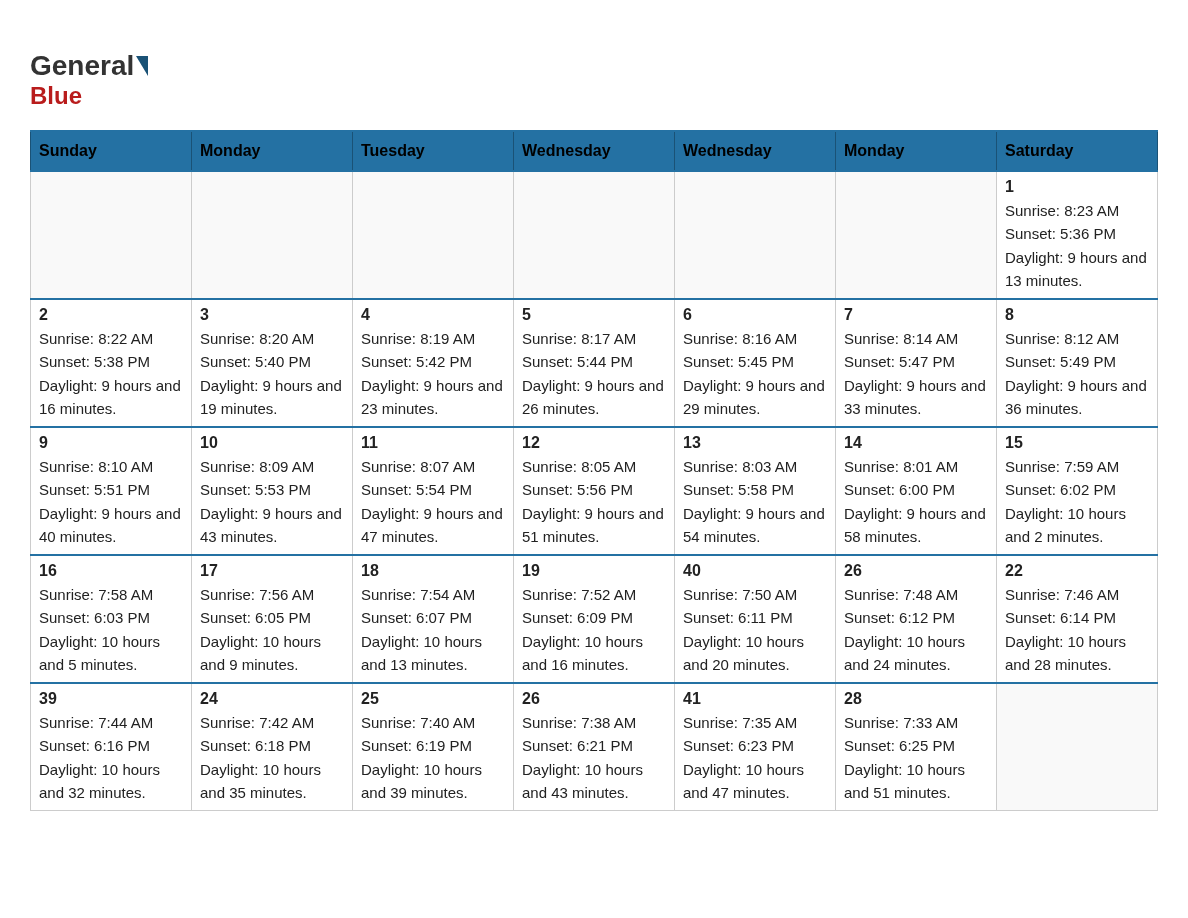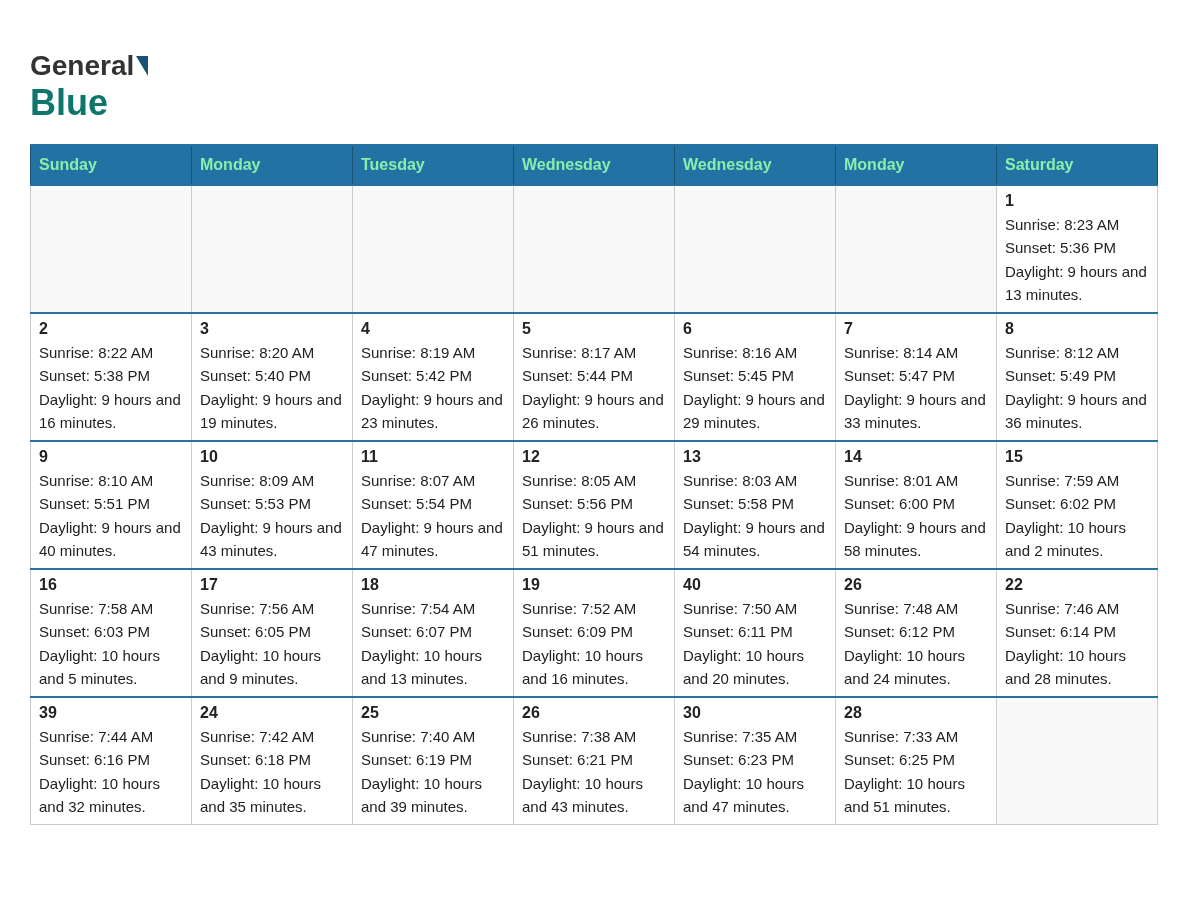--- a/index.html
+++ b/index.html
@@ -34,22 +34,22 @@
       width: 0;
       height: 0;
       border-left: 12px solid transparent;
       border-right: 0px solid transparent;
       border-top: 20px solid #1a5276;
       display: inline-block;
       margin: 0 2px;
       vertical-align: middle;
     }
     .logo-blue {
-      color: #0f766e;
-      font-size: 36px;
+      color: #b91c1c;
+      font-size: 24px;
       font-weight: bold;
     }
     .title-block {
       text-align: right;
     }
     .month-title {
       font-size: 52px;
       font-weight: bold;
       color: #222;
       line-height: 1.1;
@@ -59,21 +59,21 @@
       color: #444;
       margin-top: 4px;
     }
     .calendar {
       width: 100%;
       border-collapse: collapse;
       border: 1px solid #aaa;
     }
     .calendar th {
       background-color: #2471a3;
-      color: #86efac;
+      color: #000000;
       font-size: 16px;
       font-weight: bold;
       padding: 10px 8px;
       text-align: left;
       border: 1px solid #1a5276;
     }
     .calendar td {
       vertical-align: top;
       border: 1px solid #ccc;
       padding: 6px 8px;
@@ -248,21 +248,21 @@
         </td>
         <td>
           <span class="day-number">25</span>
           <div class="day-info">Sunrise: 7:40 AM<br>Sunset: 6:19 PM<br>Daylight: 10 hours and 39 minutes.</div>
         </td>
         <td>
           <span class="day-number">26</span>
           <div class="day-info">Sunrise: 7:38 AM<br>Sunset: 6:21 PM<br>Daylight: 10 hours and 43 minutes.</div>
         </td>
         <td>
-          <span class="day-number">30</span>
+          <span class="day-number">41</span>
           <div class="day-info">Sunrise: 7:35 AM<br>Sunset: 6:23 PM<br>Daylight: 10 hours and 47 minutes.</div>
         </td>
         <td>
           <span class="day-number">28</span>
           <div class="day-info">Sunrise: 7:33 AM<br>Sunset: 6:25 PM<br>Daylight: 10 hours and 51 minutes.</div>
         </td>
         <td class="empty-cell"></td>
       </tr>
     </tbody>
 </table>

